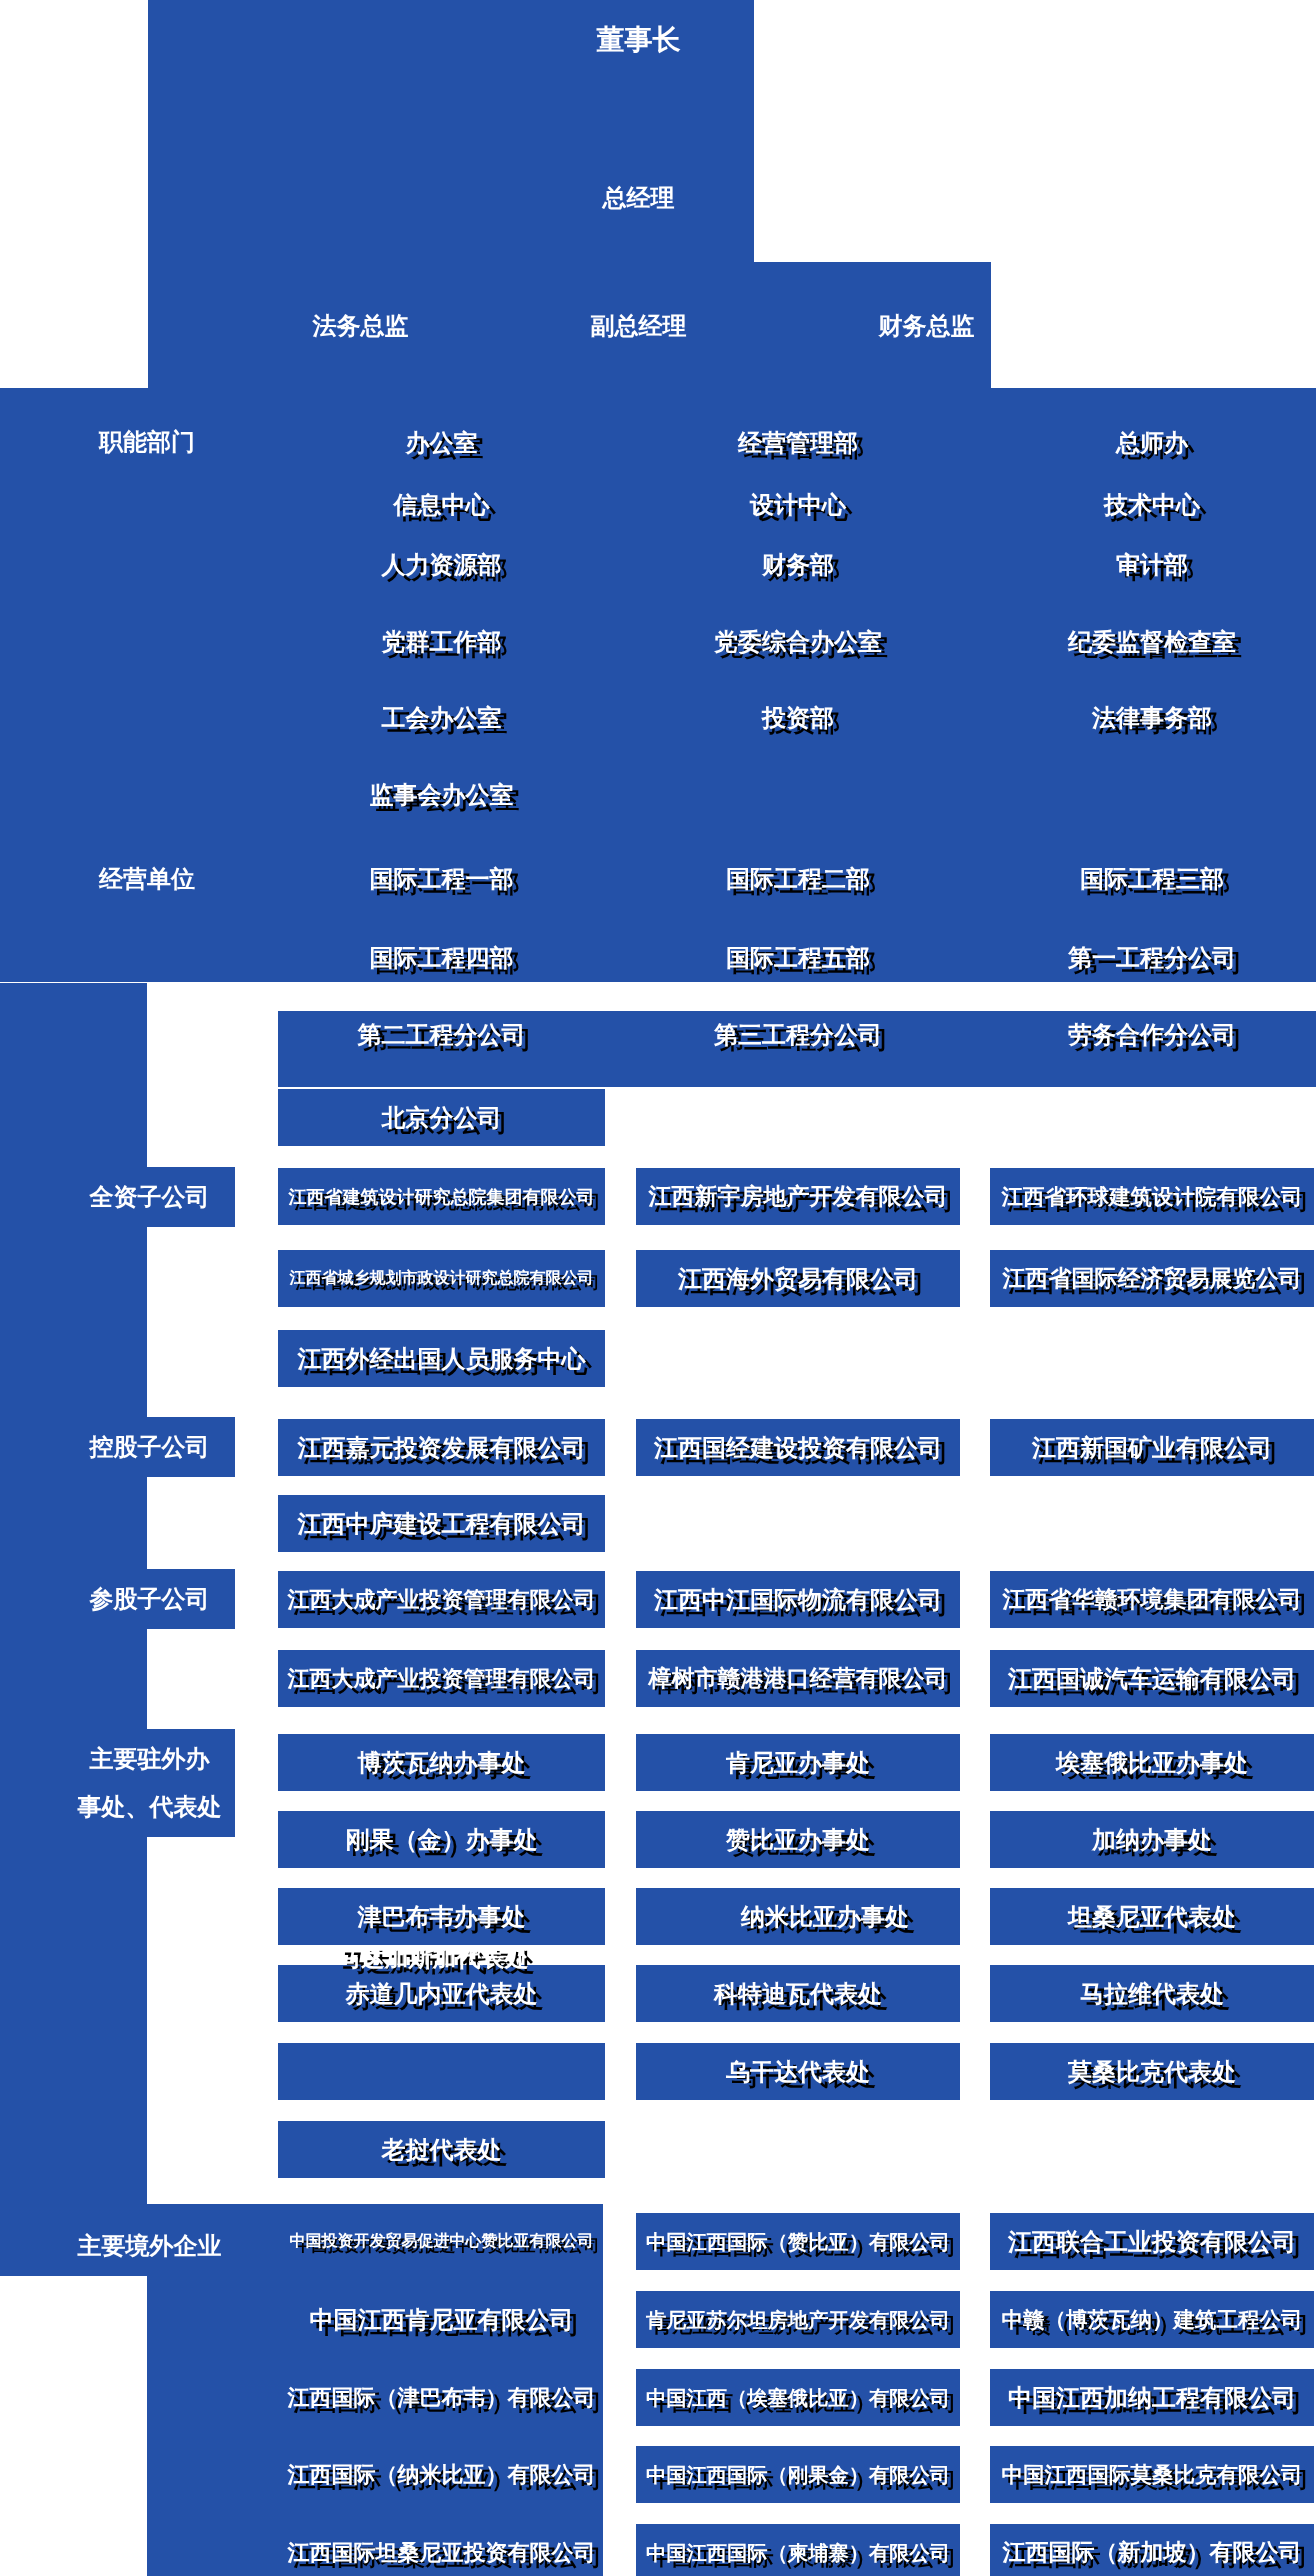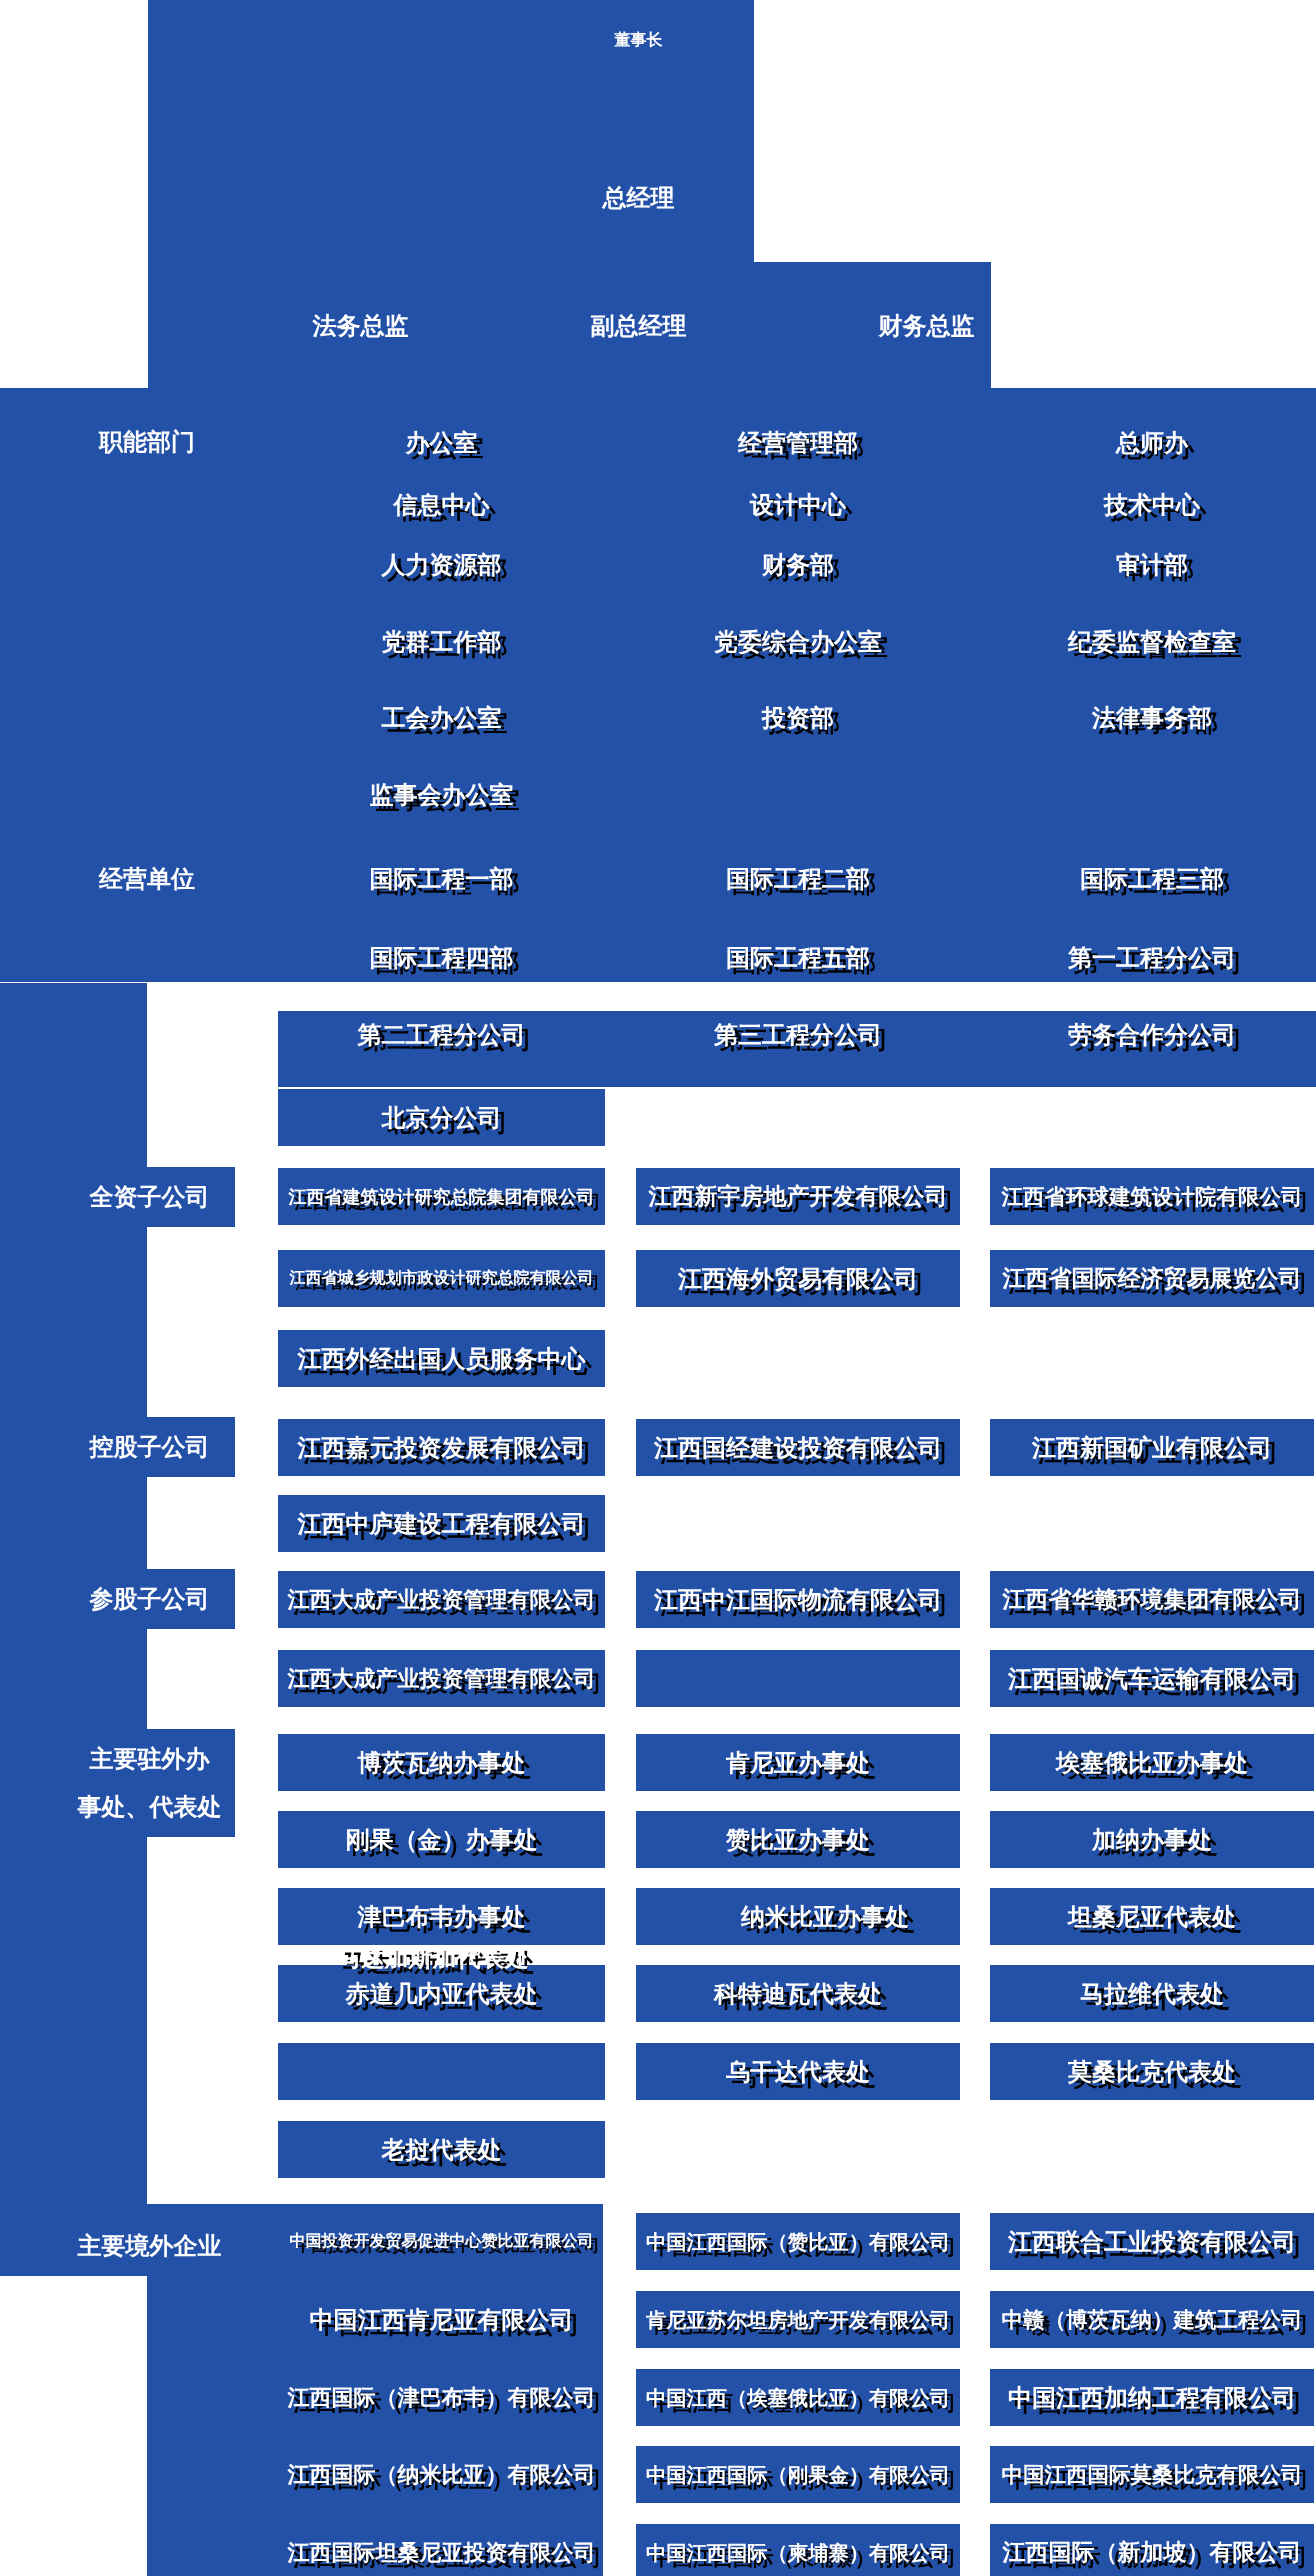--- a/index.html
+++ b/index.html
@@ -15,21 +15,21 @@
 </head>
 <body>
 
 <div id="canvas">
     <div class="blk" style="left: 148px; top: 0px; width: 606px; height: 388px;"></div>
     <div class="blk" style="left: 753px; top: 262px; width: 238px; height: 126px;"></div>
     <div class="blk" style="left: 0px; top: 388px; width: 1317px; height: 594px;"></div>
     <div class="blk" style="left: 278px; top: 1011px; width: 1039px; height: 76px;"></div>
     <div class="blk" style="left: 0px; top: 983px; width: 147px; height: 1281px;"></div>
     <div class="blk" style="left: 147px; top: 2204px; width: 456px; height: 372px;"></div>
-    <div class="cell clean" style="left: 489px; top: 11.6px; width: 299px; height: 57px; font-size: 16px; text-align: right;">董事长</div>
+    <div class="cell clean" style="left: 489px; top: 11.6px; width: 299px; height: 57px; font-size: 28px; text-align: right;">董事长</div>
     <div class="cell clean" style="left: 489px; top: 169px; width: 299px; height: 57px; font-size: 24px;">总经理</div>
     <div class="cell clean" style="left: 211px; top: 297px; width: 299px; height: 57px; font-size: 24px;">法务总监</div>
     <div class="cell clean" style="left: 489px; top: 297px; width: 299px; height: 57px; font-size: 24px;">副总经理</div>
     <div class="cell clean" style="left: 777px; top: 297px; width: 299px; height: 57px; font-size: 24px;">财务总监</div>
     <div class="lbl-lines clean" style="left: -2.4px; top: 388px; width: 299px; height: 108px; font-size: 24px;">
       <span>职能部门</span>
     </div>
     <div class="cell garbled" style="left: 278px; top: 414px; width: 327px; height: 57px; font-size: 24px;">办公室</div>
     <div class="cell garbled" style="left: 636px; top: 414px; width: 324px; height: 57px; font-size: 24px;">经营管理部</div>
     <div class="cell garbled" style="left: 990px; top: 414px; width: 324px; height: 57px; font-size: 24px;">总师办</div>
@@ -96,20 +96,21 @@
     </div>
     <div class="blk" style="left: 278px; top: 1571px; width: 327px; height: 57px;"></div>
     <div class="cell garbled" style="left: 278px; top: 1571px; width: 327px; height: 57px; font-size: 22px;">江西大成产业投资管理有限公司</div>
     <div class="blk" style="left: 636px; top: 1571px; width: 324px; height: 57px;"></div>
     <div class="cell garbled" style="left: 636px; top: 1571px; width: 324px; height: 57px; font-size: 24px;">江西中江国际物流有限公司</div>
     <div class="blk" style="left: 990px; top: 1571px; width: 324px; height: 57px;"></div>
     <div class="cell garbled" style="left: 990px; top: 1571px; width: 324px; height: 57px; font-size: 23px;">江西省华赣环境集团有限公司</div>
     <div class="blk" style="left: 278px; top: 1650px; width: 327px; height: 57px;"></div>
     <div class="cell garbled" style="left: 278px; top: 1650px; width: 327px; height: 57px; font-size: 22px;">江西大成产业投资管理有限公司</div>
     <div class="blk" style="left: 636px; top: 1650px; width: 324px; height: 57px;"></div>
+    <div class="cell garbled" style="left: 636px; top: 1650px; width: 324px; height: 57px; font-size: 23px;">樟树市赣港港口经营有限公司</div>
     <div class="blk" style="left: 990px; top: 1650px; width: 324px; height: 57px;"></div>
     <div class="cell garbled" style="left: 990px; top: 1650px; width: 324px; height: 57px; font-size: 24px;">江西国诚汽车运输有限公司</div>
     <div class="blk" style="left: 0px; top: 1729px; width: 235px; height: 108px;"></div>
     <div class="lbl-lines clean" style="left: 0px; top: 1729px; width: 299px; height: 108px; font-size: 24px;">
       <span>主要驻外办</span>
       <span>事处、代表处</span>
     </div>
     <div class="blk" style="left: 278px; top: 1734px; width: 327px; height: 57px;"></div>
     <div class="cell garbled" style="left: 278px; top: 1734px; width: 327px; height: 57px; font-size: 24px;">博茨瓦纳办事处</div>
     <div class="blk" style="left: 636px; top: 1734px; width: 324px; height: 57px;"></div>

